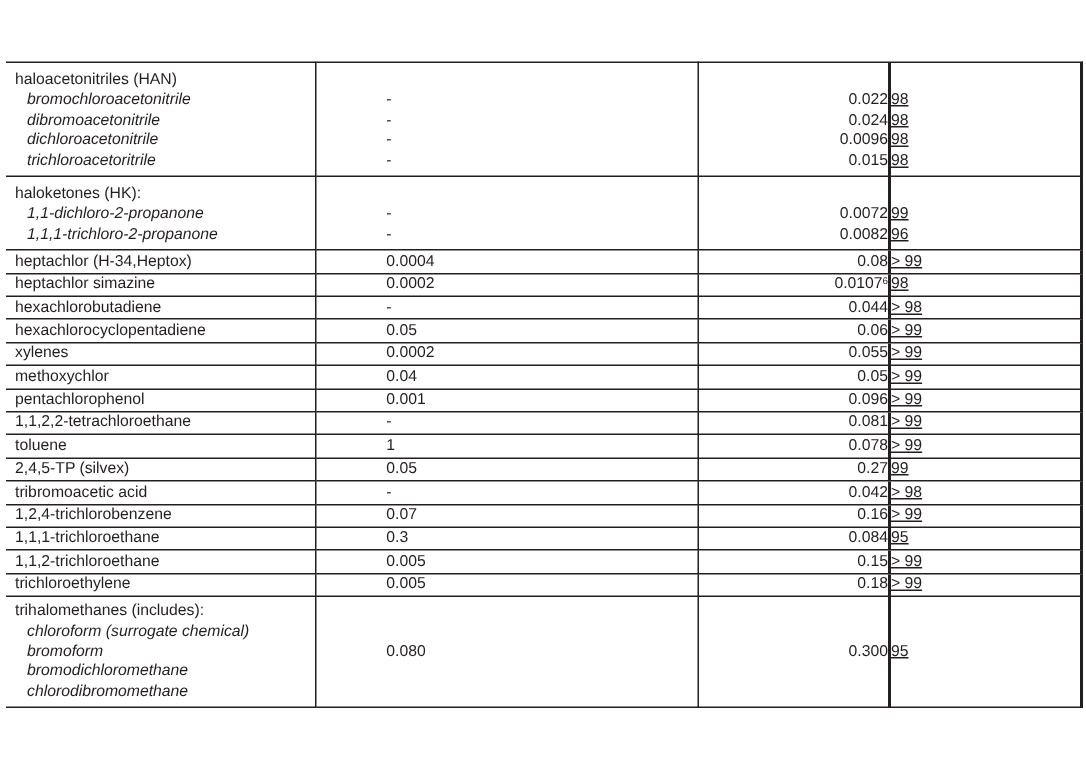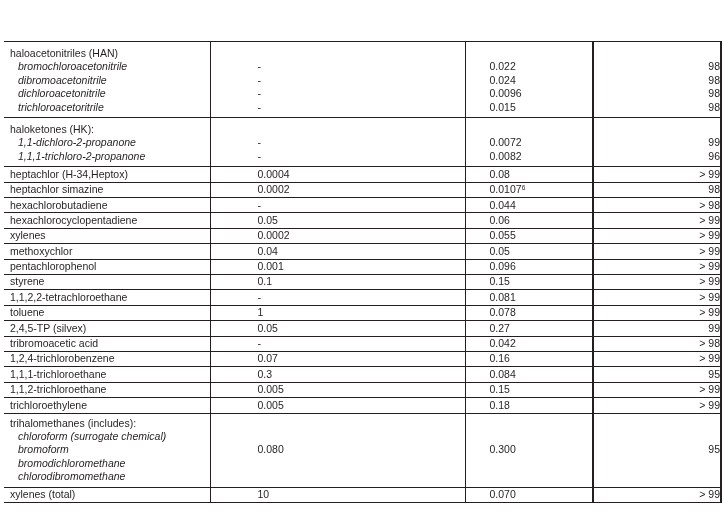--- a/index.html
+++ b/index.html
@@ -16,22 +16,22 @@
   table.chem col.c4 { width: 128px; }
   table.chem td {
     border-top: 1.2px solid #231f20;
     border-bottom: 1.2px solid #231f20;
     border-right: 1.2px solid #231f20;
     padding: 0 0 0 7px; vertical-align: middle; white-space: nowrap;
     height: 14.4px;
   }
   table.chem td.c1 { border-left: none; padding-left: 6px; }
   table.chem td.c2 { text-align: left; padding-left: 47px; }
-  table.chem td.c3 { border-right: 2.4px solid #231f20; padding-left: 24px; }
-  table.chem td.c4 { border-right: 2.4px solid #231f20; text-align: right; padding-left: 0; }
+  table.chem td.c3 { border-right: 2.4px solid #231f20; padding-left: 24px; text-align: right; }
+  table.chem td.c4 { border-right: 2.4px solid #231f20; text-align: left; padding-left: 0; text-decoration: underline; }
   table.chem td.c5 { padding-left: 10px; }
   table.chem tr.group td { vertical-align: top; padding-top: 5px; padding-bottom: 3px; }
   table.chem tr.group td.c2, table.chem tr.group td.c3,
   table.chem tr.group td.c4, table.chem tr.group td.c5 { padding-top: 18.4px; }
   table.chem tr.thm td { vertical-align: middle; padding-top: 3px; padding-bottom: 3px; }
   table.chem tr.thm td.c1 { vertical-align: top; }
   .sub { display: block; padding-left: 8px; font-style: italic; }
   .line { display: block; }
   sup { font-size: 6.5px; vertical-align: top; position: relative; top: -2px; }
 </style>
@@ -149,27 +149,20 @@
       <td class="c5"></td>
     </tr>
       <tr style="">
       <td class="c1"><span>pentachlorophenol</span></td>
       <td class="c2"><span>0.001</span></td>
       <td class="c3"><span>0.096</span><sup></sup></td>
       <td class="c4"><span>&gt; 99</span></td>
       <td class="c5"></td>
     </tr>
       <tr style="">
-      <td class="c1"><span>styrene</span></td>
-      <td class="c2"><span>0.1</span></td>
-      <td class="c3"><span>0.15</span><sup></sup></td>
-      <td class="c4"><span>&gt; 99</span></td>
-      <td class="c5"></td>
-    </tr>
-      <tr style="">
       <td class="c1"><span>1,1,2,2-tetrachloroethane</span></td>
       <td class="c2"><span>-</span></td>
       <td class="c3"><span>0.081</span><sup></sup></td>
       <td class="c4"><span>&gt; 99</span></td>
       <td class="c5"></td>
     </tr>
       <tr style="">
       <td class="c1"><span>toluene</span></td>
       <td class="c2"><span>1</span></td>
       <td class="c3"><span>0.078</span><sup></sup></td>
@@ -225,21 +218,14 @@
         <span class="sub">bromoform</span>
         <span class="sub">bromodichloromethane</span>
         <span class="sub">chlorodibromomethane</span>
       </td>
       <td class="c2">0.080</td>
       <td class="c3">0.300</td>
       <td class="c4">95</td>
       <td class="c5">0.015</td>
     </tr>
 
-    <tr>
-      <td class="c1">xylenes (total)</td>
-      <td class="c2">10</td>
-      <td class="c3">0.070</td>
-      <td class="c4">&gt; 99</td>
-      <td class="c5"></td>
-    </tr>
   </tbody>
 </table>
 
 </body></html>

